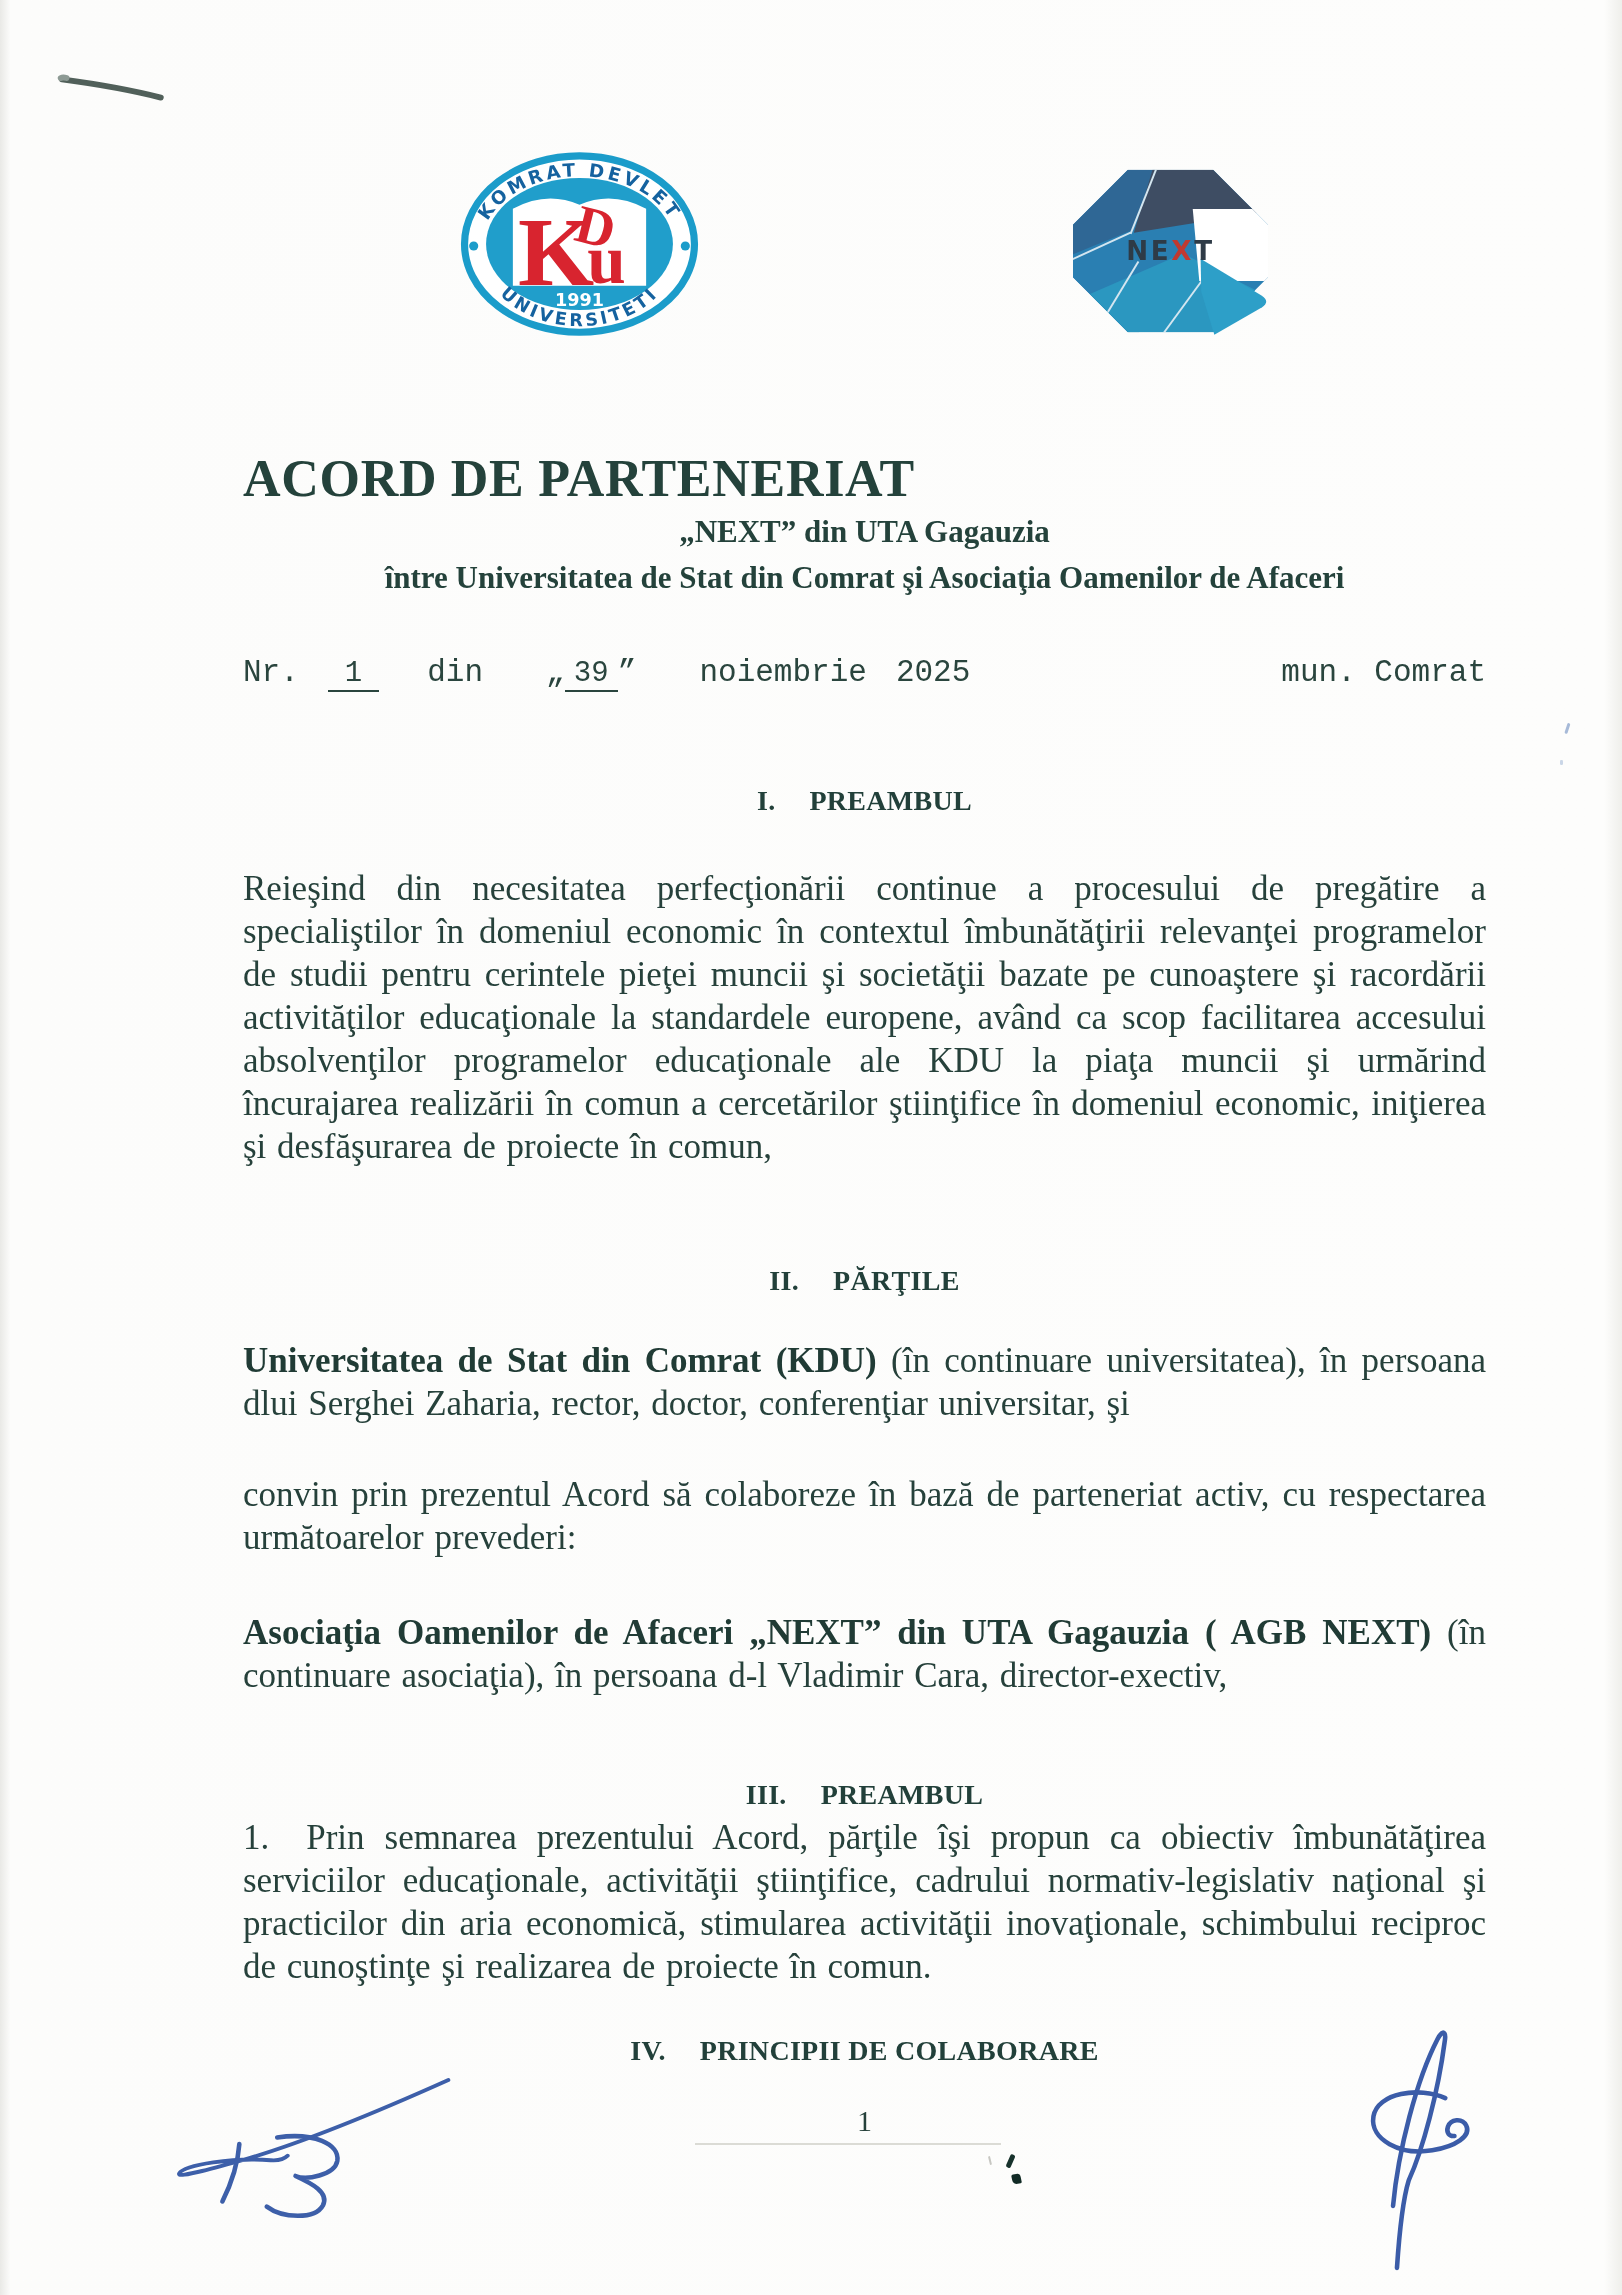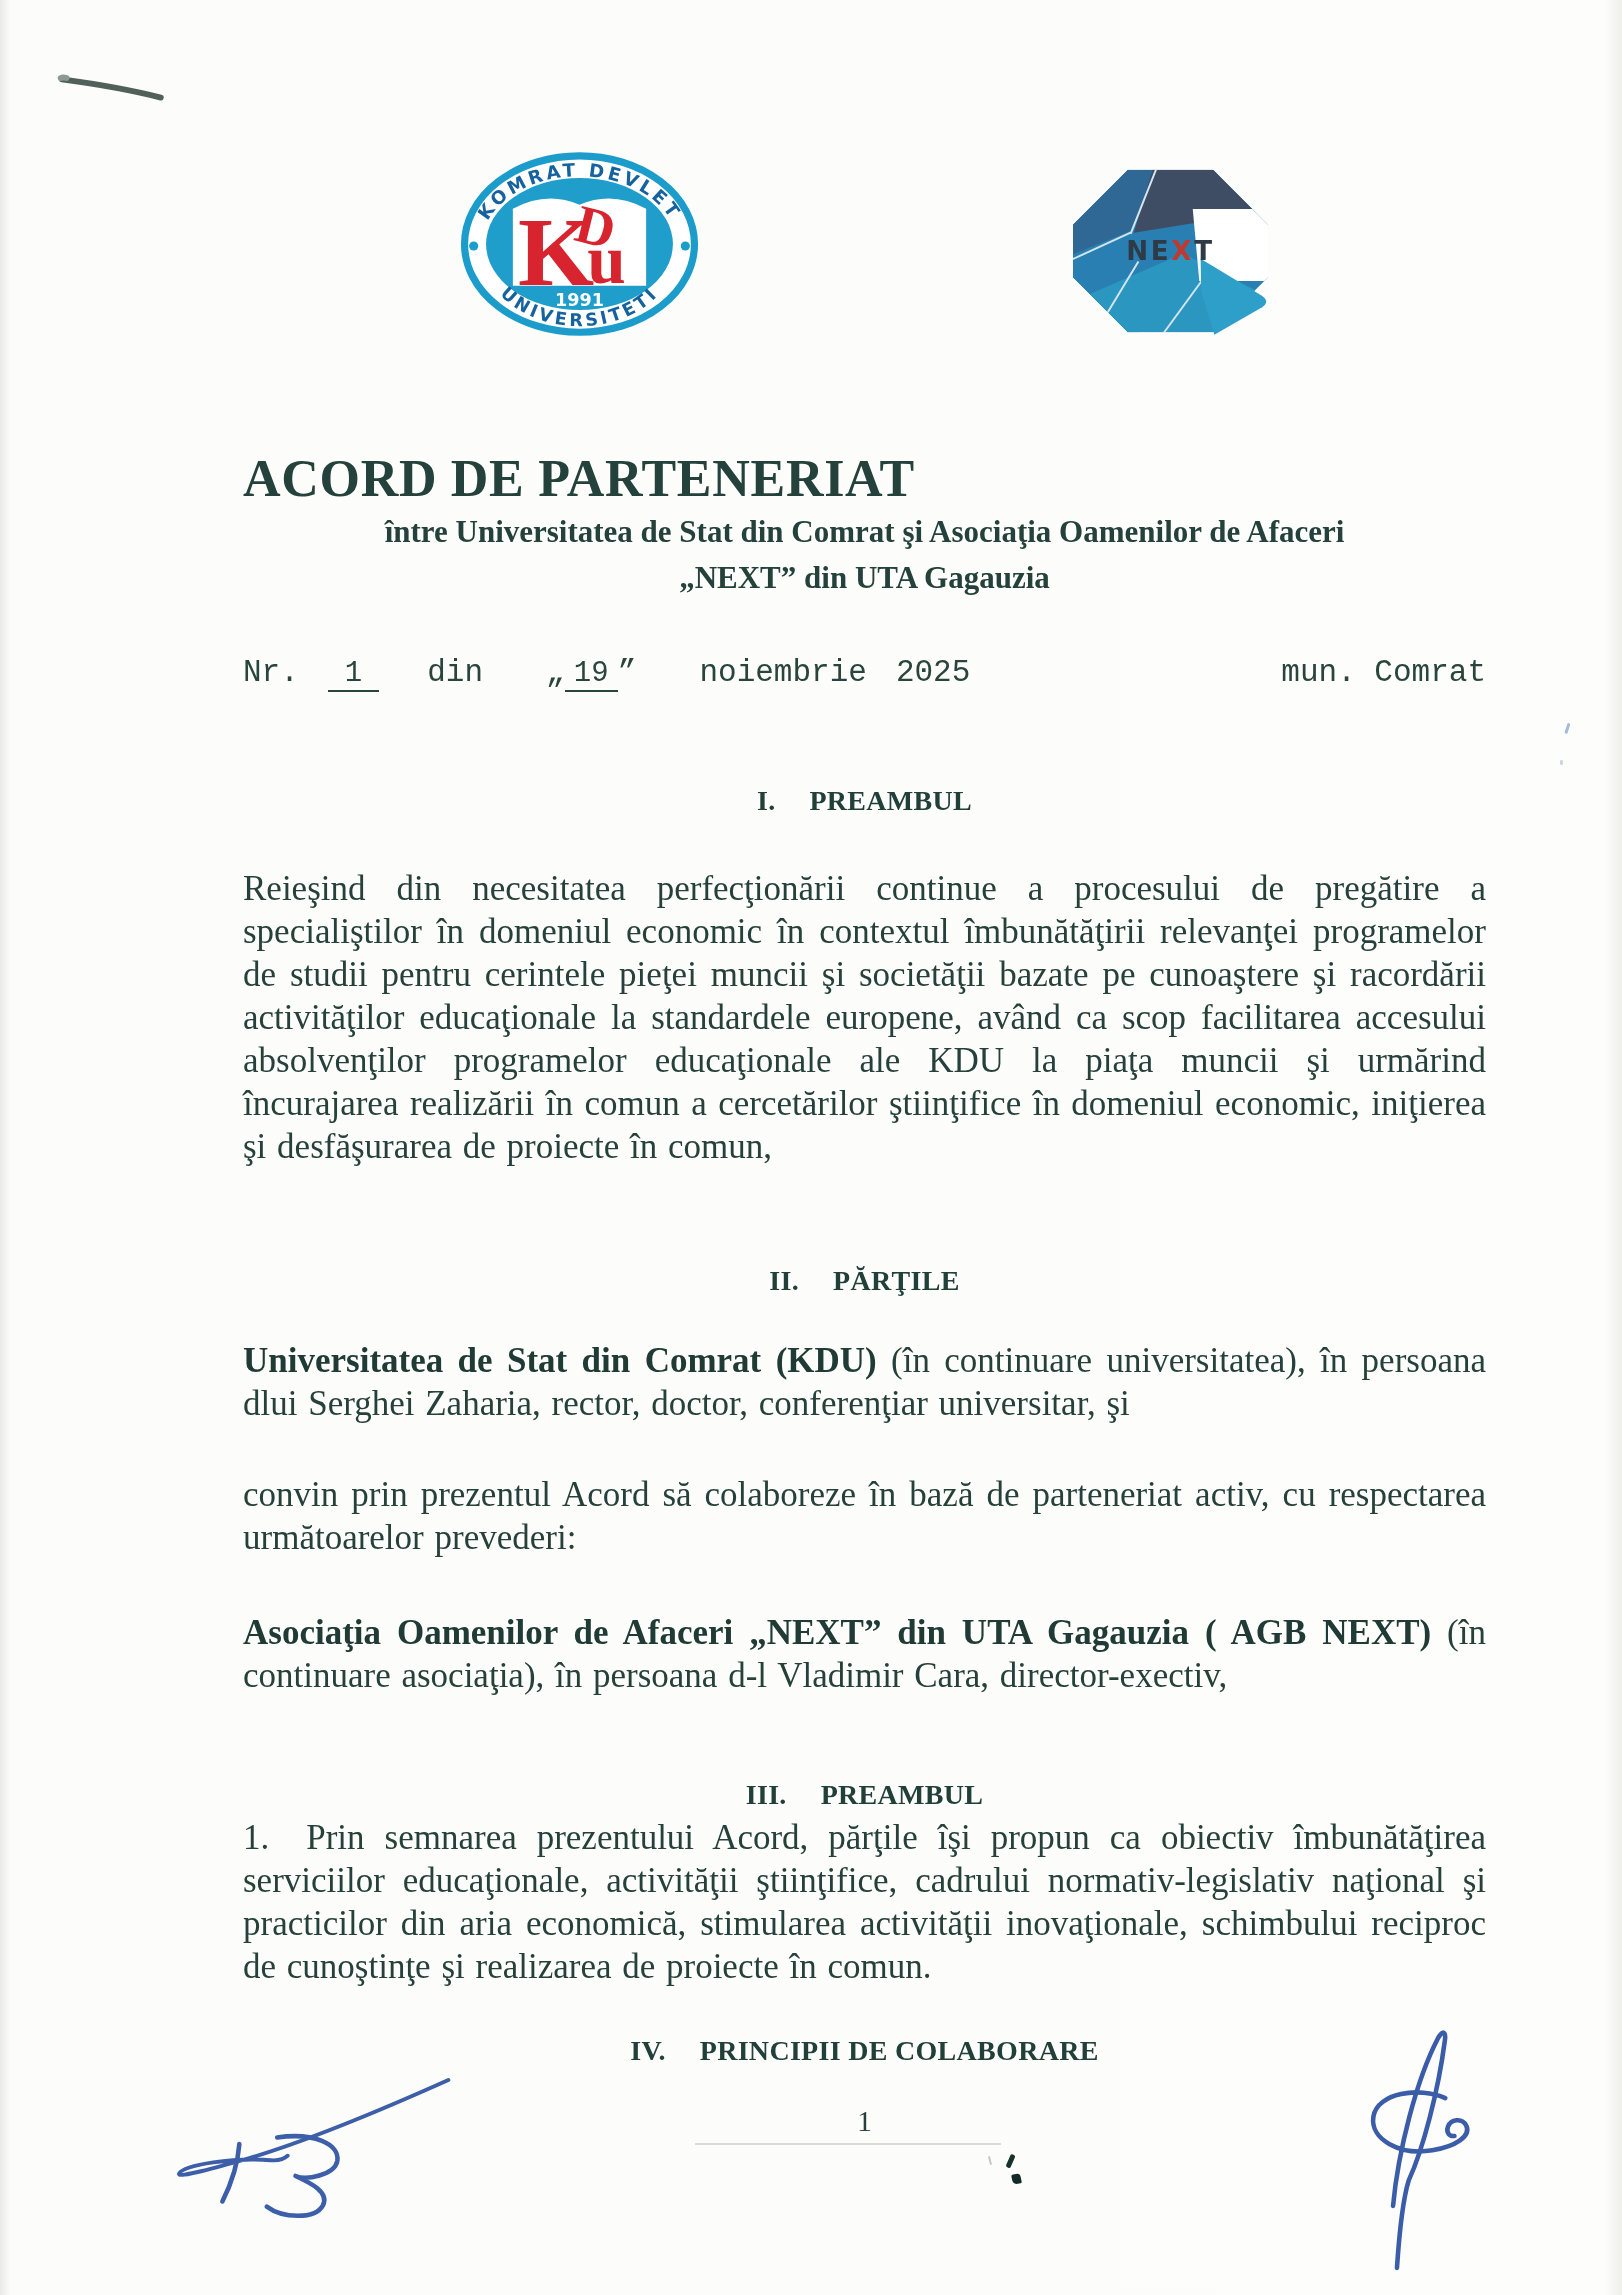--- a/index.html
+++ b/index.html
@@ -125,32 +125,32 @@
   </g>
   <path d="M207,148 L300,204 Q314,213 301,222 L228,264 L208,198 Z" fill="#2d9fc8"></path>
   <text class="next-word" x="161" y="150" text-anchor="middle" font-size="40">
     <tspan fill="#2e3b47">NE</tspan><tspan fill="#c0392f">X</tspan><tspan fill="#2e3b47">T</tspan>
   </text>
 </svg>
 
 <div class="content">
 
   <h1 class="doc-title">ACORD DE PARTENERIAT</h1>
+  <div class="doc-subtitle">„NEXT” din UTA Gagauzia</div>
   <div class="doc-subtitle">între Universitatea de Stat din Comrat şi Asociaţia Oamenilor de Afaceri</div>
-  <div class="doc-subtitle">„NEXT” din UTA Gagauzia</div>
 
   <div class="nr-line">
     <span>Nr.</span>
     <span class="gap-s"></span>
     <span class="fill-in">1</span>
     <span class="gap-m"></span>
     <span>din</span>
     <span class="gap-l"></span>
     <span>„</span>
-      <span class="fill-in day">19</span>
+      <span class="fill-in day">39</span>
       <span>”</span>
     <span class="gap-l"></span>
     <span>noiembrie</span>
     <span class="gap-s"></span>
     <span>2025</span>
     <span class="place">mun. Comrat</span>
   </div>
 
   <h2 class="sec-heading" id="h-preambul">
     <span>I.</span><span class="h-gap"></span><span>PREAMBUL</span>

